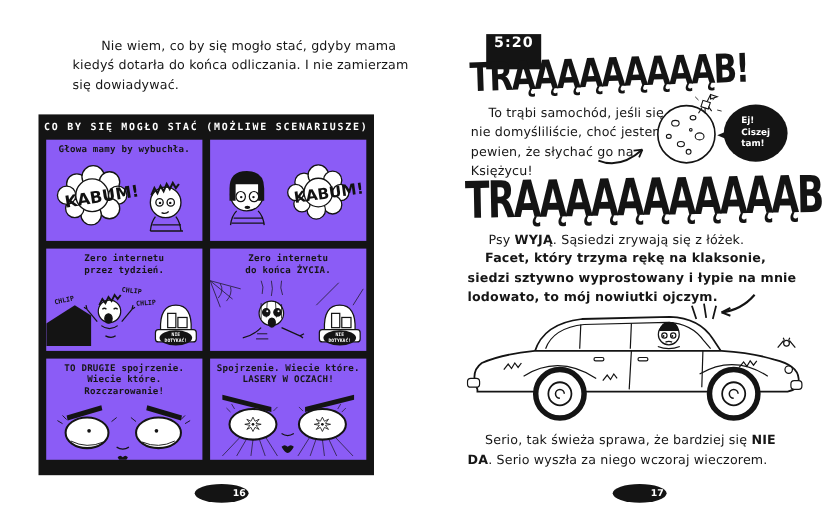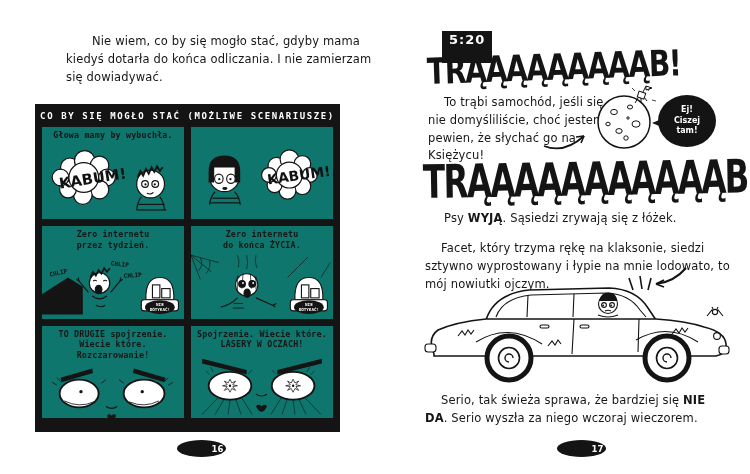--- a/index.html
+++ b/index.html
@@ -9,21 +9,21 @@
   .indent{text-indent:26px;margin-left:28px;}
   b,.bold{font-weight:bold;}
 
   
   .intro{position:absolute;left:38px;top:33px;width:308px;}
   .comic{position:absolute;left:35px;top:104px;width:305px;height:328px;background:#141414;box-sizing:border-box;}
   .comic-title{height:23px;display:flex;align-items:center;justify-content:center;color:#fff;
                font-family:"DejaVu Sans Mono",monospace;font-size:9px;font-weight:bold;letter-spacing:1.6px;white-space:nowrap;}
   .panel-grid{display:grid;grid-template-columns:1fr 1fr;grid-template-rows:repeat(3,1fr);
               gap:7px;padding:0 7px 7px 7px;height:298px;box-sizing:border-box;}
-  .panel{background:#0f766e;display:flex;flex-direction:column;overflow:hidden;}
+  .panel{background:#8b5cf6;display:flex;flex-direction:column;overflow:hidden;}
   .panel-caption{font-family:"DejaVu Sans Mono",monospace;font-weight:bold;font-size:8.3px;line-height:1.3;
                  text-align:center;padding-top:3px;letter-spacing:.2px;white-space:pre-line;}
   .panel-art{flex:1;}
   .panel-art svg{display:block;width:100%;height:100%;}
 
   .kabum{font-family:"DejaVu Sans",sans-serif;font-weight:bold;fill:#111;}
   .mini-sfx{font-family:"DejaVu Sans Mono",monospace;font-weight:bold;fill:#111;font-size:6.5px;}
   .sign-text{font-family:"DejaVu Sans Mono",monospace;font-weight:bold;fill:#fff;font-size:4.6px;text-anchor:middle;}
 
   .pgnum{position:absolute;width:17px;height:17px;border-radius:50%;background:#141414;color:#fff;
@@ -35,27 +35,27 @@
   .time-badge{position:absolute;left:442px;top:31px;background:#141414;color:#fff;
               font-weight:bold;font-size:13px;padding:1px 7px 16px 7px;letter-spacing:1px;}
   .sfx{position:absolute;font-weight:bold;white-space:nowrap;color:#141414;transform-origin:left center;}
   .sfx-small{left:427px;top:54px;font-size:30px;letter-spacing:-1.5px;
              transform:rotate(-2deg) scaleY(1.2) scaleX(.94);}
   .sfx-big{left:423px;top:161px;font-size:37px;letter-spacing:-2px;
            transform:rotate(-1deg) scaleY(1.25) scaleX(.88);}
   .rp-para{position:absolute;}
   .para-moon{left:428px;top:94px;width:190px;text-indent:16px;}
   .para-dogs{left:428px;top:210px;width:300px;text-indent:16px;}
-  .para-stepdad{left:425px;top:240px;width:306px;text-indent:16px;}
+  .para-stepdad{left:425px;top:226px;width:306px;text-indent:16px;font-weight:bold;}
   .para-fresh{left:425px;top:392px;width:302px;text-indent:16px;}
 
   .moon-scene{position:absolute;left:540px;top:84px;width:122px;height:74px;}
   .moon-scene svg{display:block;width:100%;height:100%;}
   .bubble{position:absolute;left:658px;top:95px;width:58px;height:52px;background:#141414;border-radius:50%;
-          color:#fff;font-size:8px;font-weight:bold;line-height:1.35;text-align:center;
+          color:#fff;font-size:8px;font-weight:bold;line-height:1.35;text-align:left;
           display:flex;align-items:center;justify-content:center;white-space:pre-line;}
   .bubble-tail{position:absolute;left:652px;top:118px;width:0;height:0;
                border-top:5px solid transparent;border-bottom:5px solid transparent;border-right:12px solid #141414;}
 
   .car-scene{position:absolute;left:424px;top:266px;width:306px;height:124px;}
   .car-scene svg{display:block;width:100%;height:100%;}
 </style>
 </head>
 <body>
 

